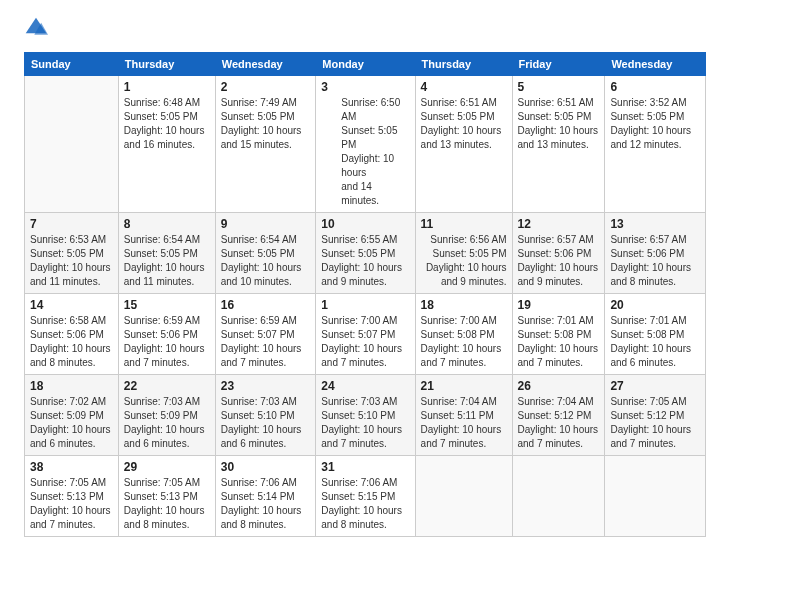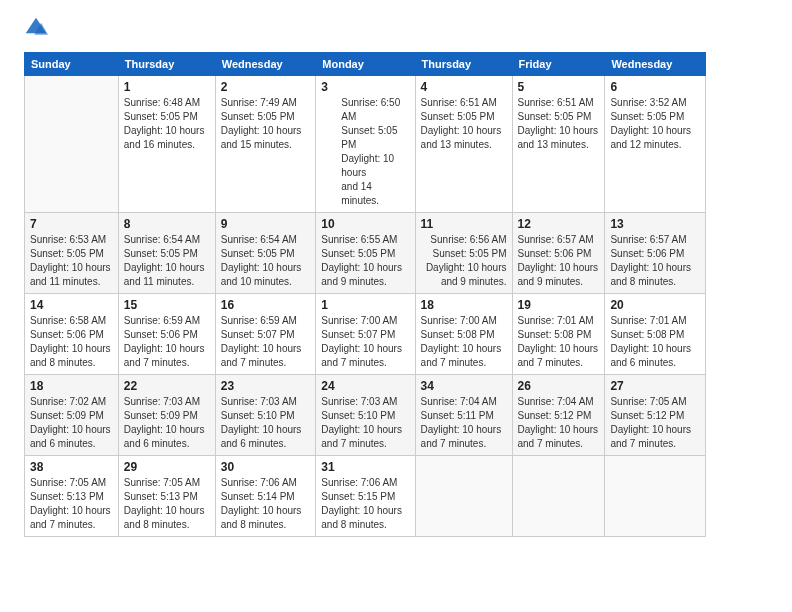--- a/index.html
+++ b/index.html
@@ -299,21 +299,21 @@
 and 6 minutes.</div>
           </td>
           <td class="row-shade">
             <div class="day-num">24</div>
             <div class="day-info" style="white-space: pre-line;">Sunrise: 7:03 AM
 Sunset: 5:10 PM
 Daylight: 10 hours
 and 7 minutes.</div>
           </td>
           <td class="row-shade">
-            <div class="day-num">34</div>
+            <div class="day-num">21</div>
             <div class="day-info" style="white-space: pre-line;">Sunrise: 7:04 AM
 Sunset: 5:11 PM
 Daylight: 10 hours
 and 7 minutes.</div>
           </td>
           <td class="row-shade">
             <div class="day-num">26</div>
             <div class="day-info" style="white-space: pre-line;">Sunrise: 7:04 AM
 Sunset: 5:12 PM
 Daylight: 10 hours

